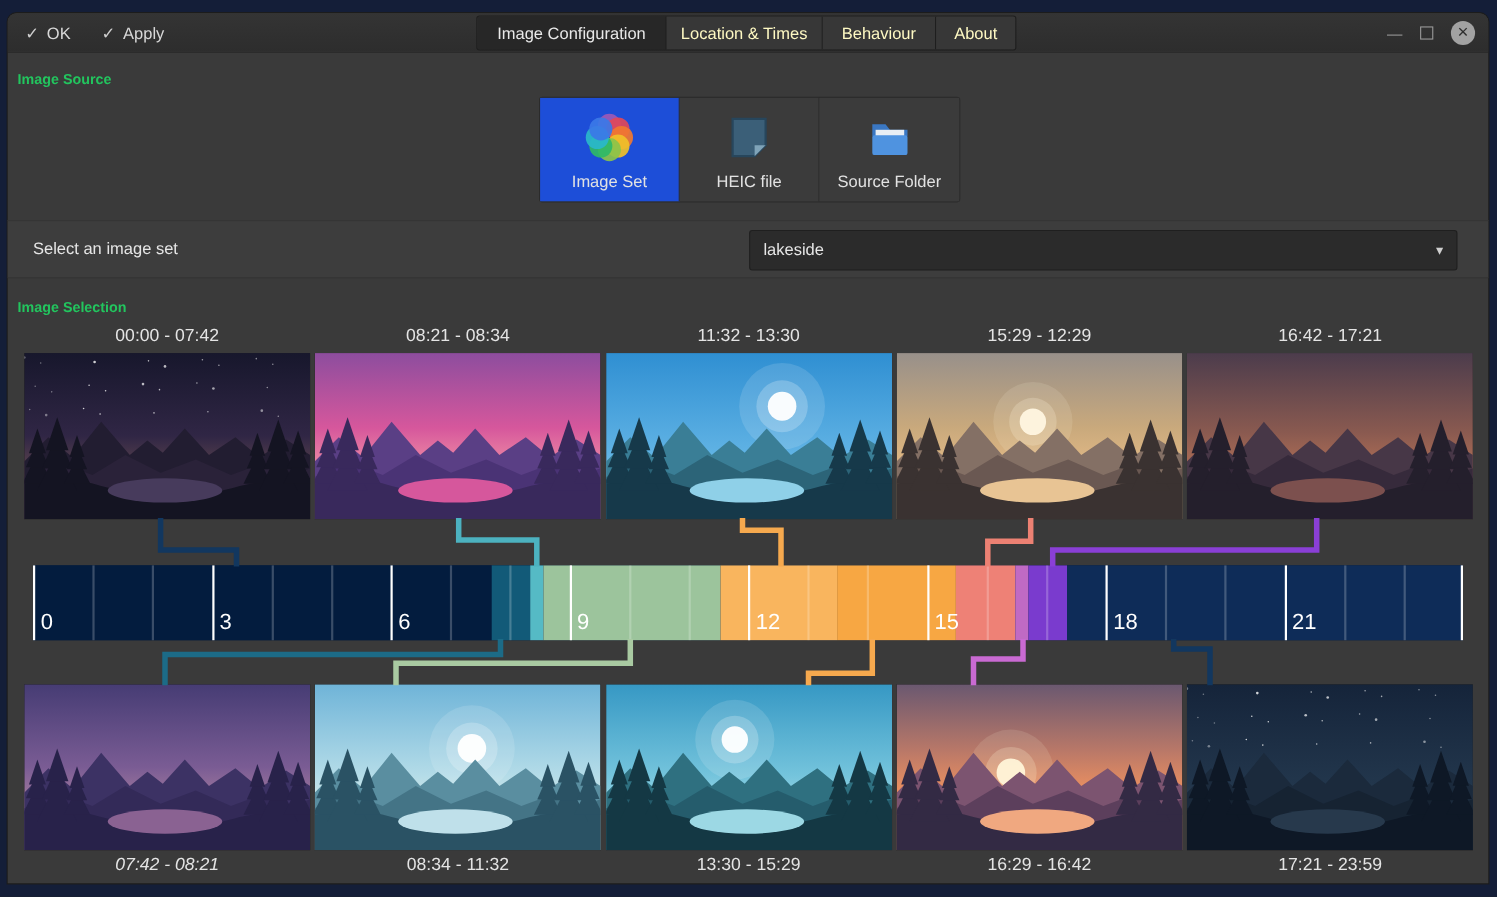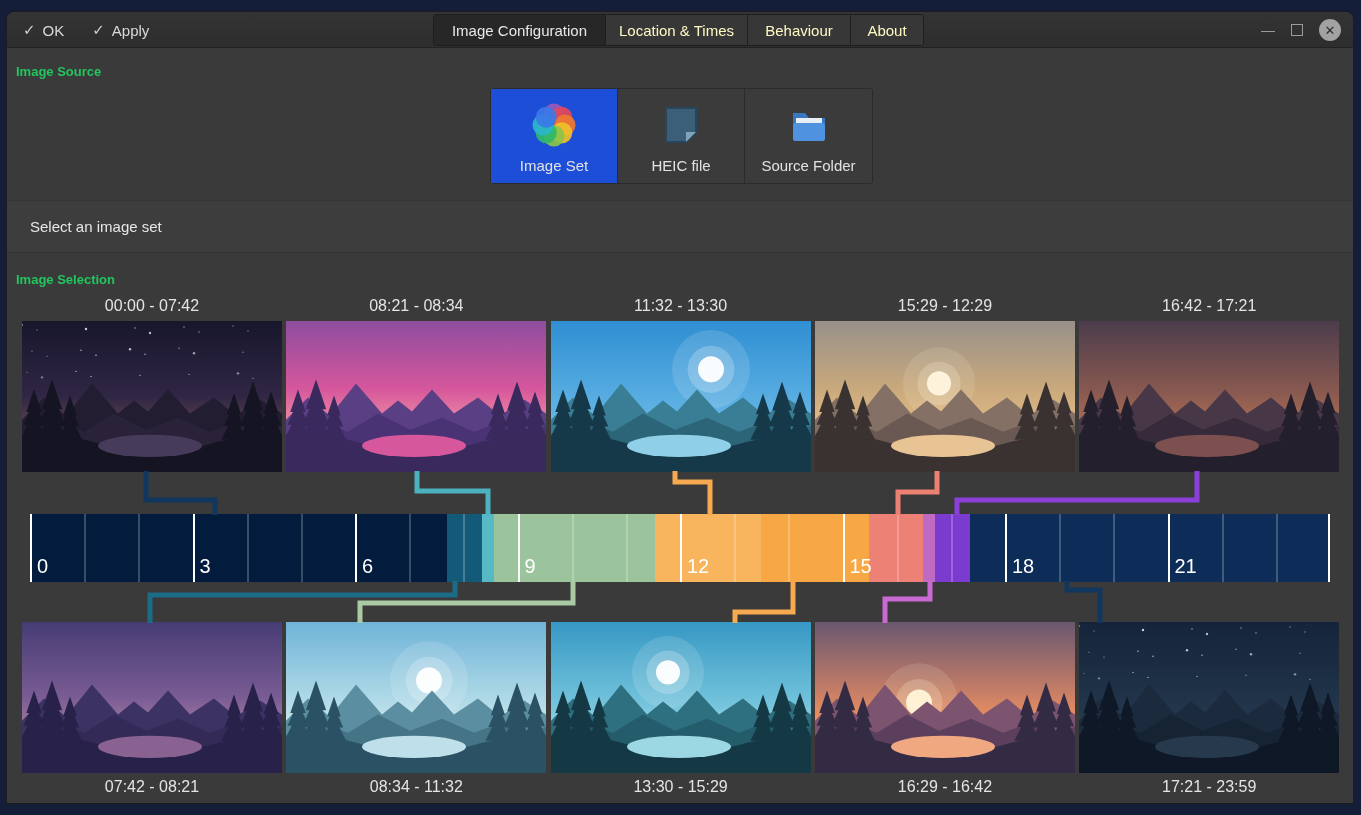--- a/index.html
+++ b/index.html
@@ -117,20 +117,24 @@
             <rect x="11" y="17" width="26" height="7" fill="#e8eef4"></rect>
             <rect x="8" y="22" width="32" height="18" rx="2" fill="#4f93e0"></rect>
           </svg>
         </span>
         <span class="lbl">Source Folder</span>
       </div>
     </div>
 
     <div class="set-row">
       <div class="lbl">Select an image set</div>
+      <div class="select">
+        <span>lakeside</span>
+        <span class="caret">▾</span>
+      </div>
     </div>
 
     <div class="section-label" id="lbl-selection">Image Selection</div>
 
     <div id="top-labels">
         <div class="time-lbl" style="left: 15px; top: 282px; width: 260px;">00:00 - 07:42</div>
         <div class="time-lbl" style="left: 279.3px; top: 282px; width: 260px;">08:21 - 08:34</div>
         <div class="time-lbl" style="left: 543.6px; top: 282px; width: 260px;">11:32 - 13:30</div>
         <div class="time-lbl" style="left: 807.9px; top: 282px; width: 260px;">15:29 - 12:29</div>
         <div class="time-lbl" style="left: 1072.2px; top: 282px; width: 260px;">16:42 - 17:21</div>
@@ -591,21 +595,21 @@
             <polygon points="213.4,124 248.6,124 231,88.8" fill="#0e1826"></polygon>
             <polygon points="217.624,104.8 244.376,104.8 231,74.08" fill="#0e1826"></polygon>
             <polygon points="221.144,88.8 240.856,88.8 231,60" fill="#0e1826"></polygon>
             <polygon points="235.8,118 262.2,118 249,91.6" fill="#0e1826"></polygon>
             <polygon points="238.968,103.6 259.032,103.6 249,80.56" fill="#0e1826"></polygon>
             <polygon points="241.608,91.6 256.392,91.6 249,70" fill="#0e1826"></polygon>
           </svg>
         </div>
       </div>
     <div id="bottom-labels">
-        <div class="time-lbl" style="left: 15px; top: 763px; width: 260px;">07:42 - 08:21</div>
+        <div class="time-lbl" style="left: 15px; top: 763px; width: 260px; font-style: italic;">07:42 - 08:21</div>
         <div class="time-lbl" style="left: 279.3px; top: 763px; width: 260px;">08:34 - 11:32</div>
         <div class="time-lbl" style="left: 543.6px; top: 763px; width: 260px;">13:30 - 15:29</div>
         <div class="time-lbl" style="left: 807.9px; top: 763px; width: 260px;">16:29 - 16:42</div>
         <div class="time-lbl" style="left: 1072.2px; top: 763px; width: 260px;">17:21 - 23:59</div>
       </div>
 
     <svg id="connect-svg" viewBox="0 0 1346 791">
         <polyline points="139,459 139,488 208,488 208,503" fill="none" stroke="#12375f" stroke-width="5"></polyline>
         <polyline points="410,459 410,479 481,479 481,503" fill="none" stroke="#4cb2c0" stroke-width="5"></polyline>
         <polyline points="668,459 668,470 703,470 703,503" fill="none" stroke="#f6a94e" stroke-width="5"></polyline>

